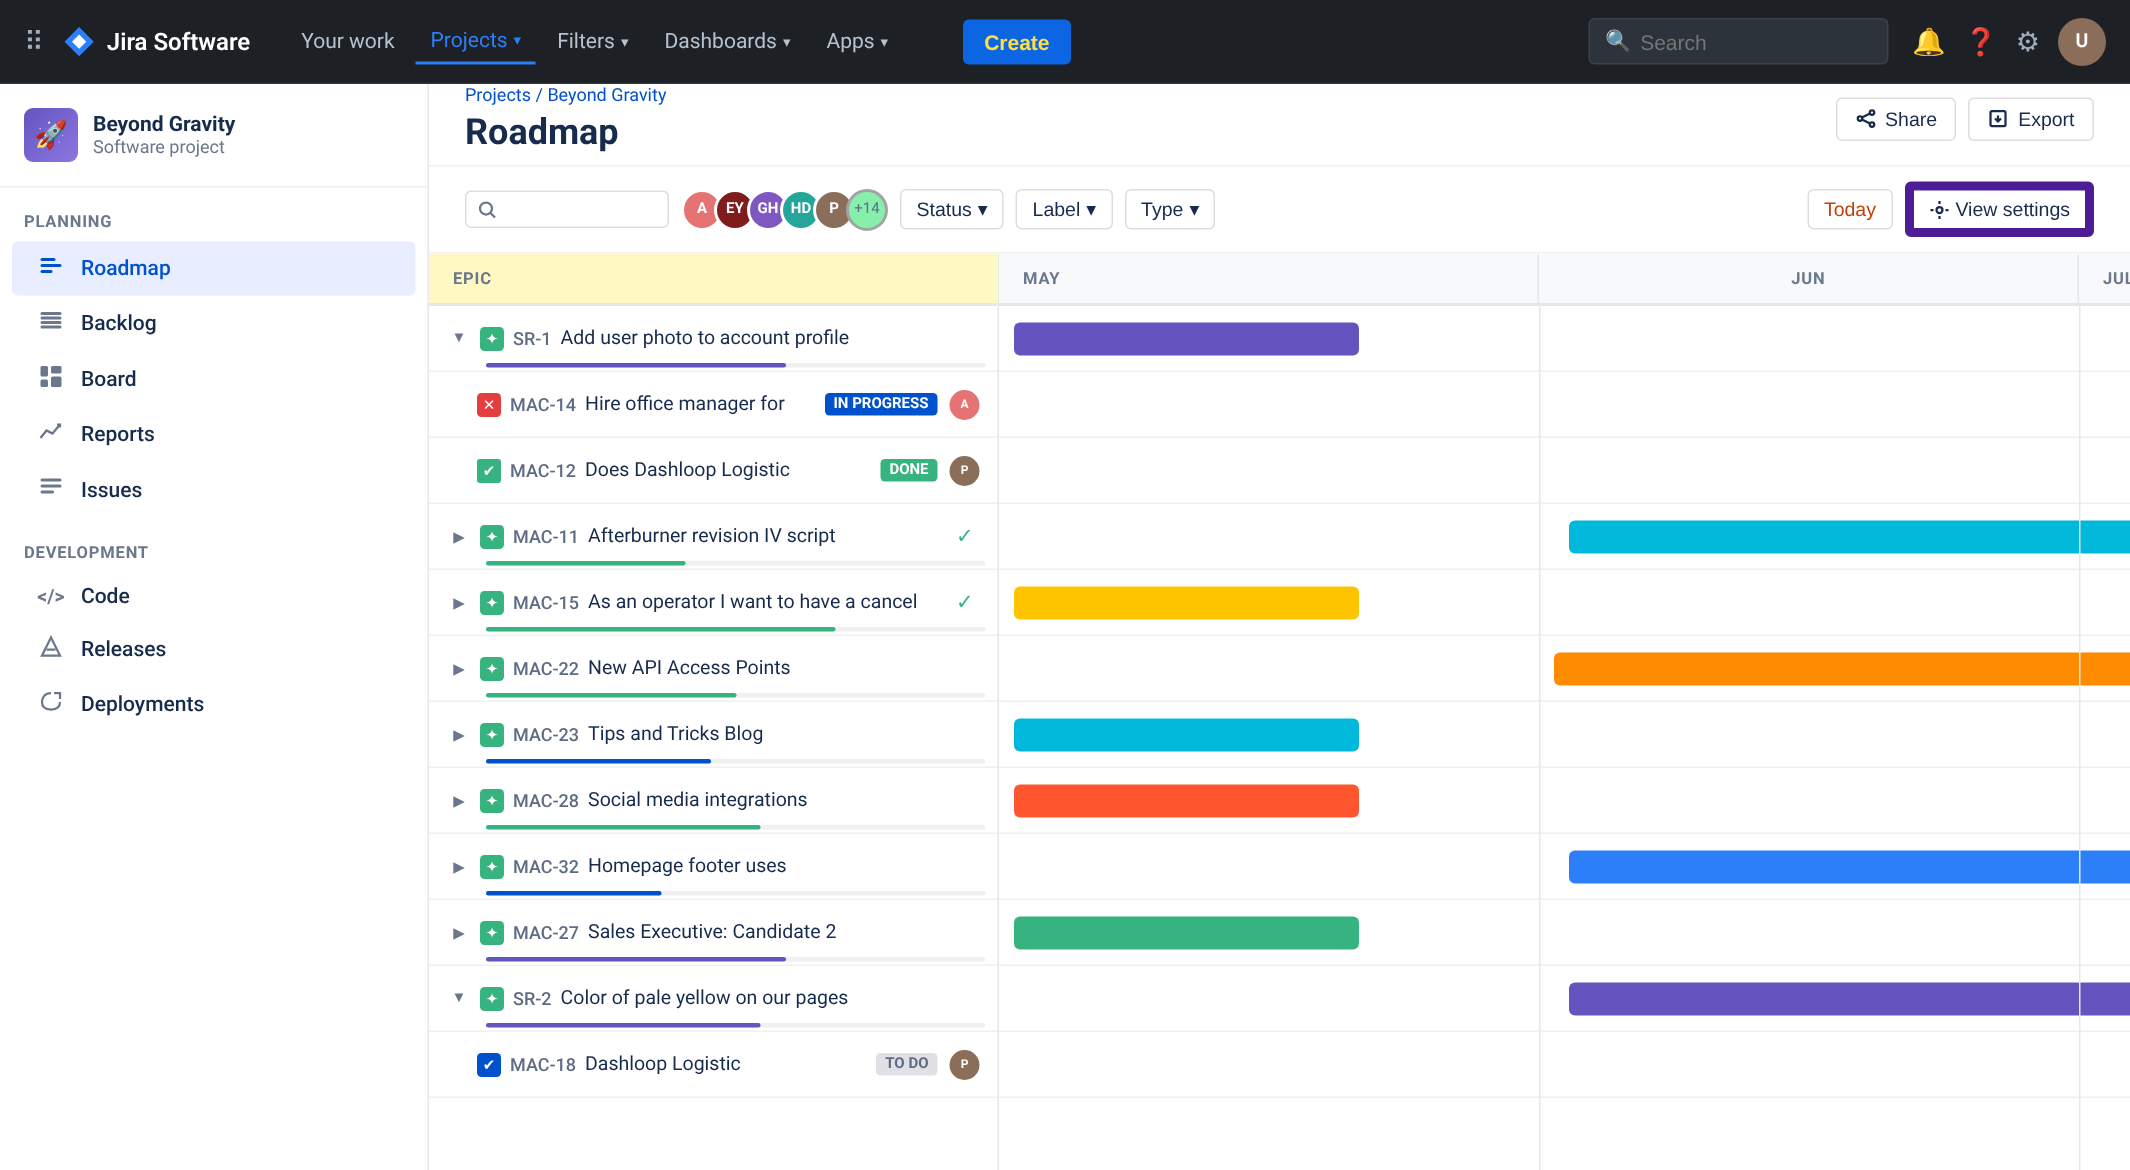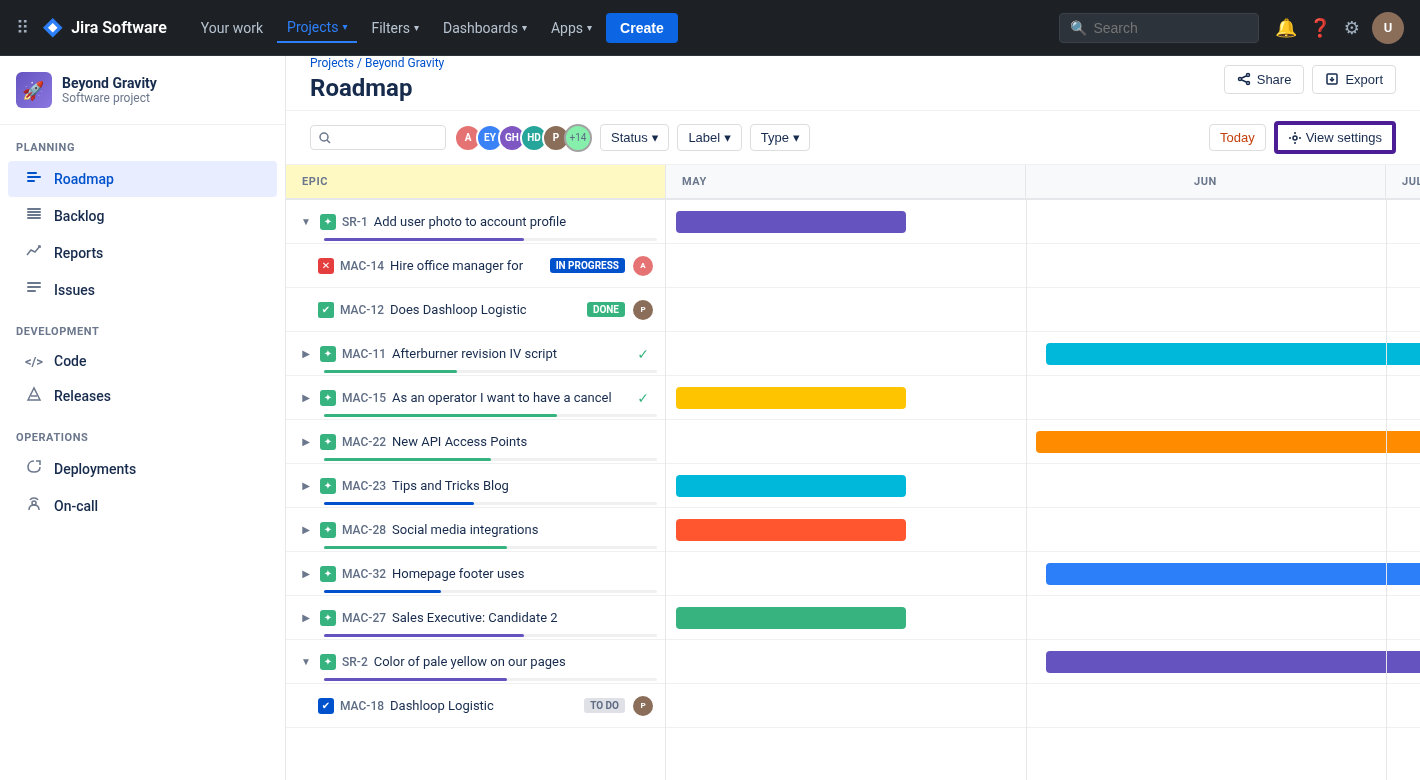--- a/index.html
+++ b/index.html
@@ -16,22 +16,22 @@
     .logo-diamond { width: 24px; height: 24px; }
     .topnav-links { display: flex; align-items: center; gap: 4px; flex: 1; }
     .nav-link {
       color: #b6c2cf; font-size: 14px; padding: 6px 10px;
       border-radius: 4px; cursor: pointer; display: flex; align-items: center; gap: 4px;
       text-decoration: none;
     }
     .nav-link.active { color: #2d7ff9; border-bottom: 2px solid #2d7ff9; border-radius: 0; }
     .nav-link .chevron { font-size: 10px; }
     .btn-create {
-      background: #0c66e4; color: #ffffff; border: none; padding: 7px 14px;
-      border-radius: 4px; font-size: 14px; font-weight: 600; cursor: pointer;
+      background: #0c66e4; color: #fde047; border: none; padding: 7px 14px;
+      border-radius: 4px; font-size: 14px; font-weight: 600; cursor: pointer; margin-left: 36px;
     }
     .search-box {
       display: flex; align-items: center; background: #2c333a;
       border: 1px solid #3b4149; border-radius: 4px; padding: 6px 10px; gap: 6px;
       min-width: 200px;
     }
     .search-box input { background: none; border: none; outline: none; color: #9fadbc; font-size: 14px; width: 140px; }
     .search-icon { color: #9fadbc; font-size: 14px; }
     .topnav-icons { display: flex; align-items: center; gap: 12px; margin-left: 8px; }
     .topnav-icon { color: #9fadbc; font-size: 18px; cursor: pointer; }
@@ -77,21 +77,21 @@
     .avatar-sm { width: 28px; height: 28px; border-radius: 50%; border: 2px solid #fff; margin-left: -6px; font-size: 10px; font-weight: 700; display: flex; align-items: center; justify-content: center; color: #fff; cursor: pointer; }
     .avatar-sm:first-child { margin-left: 0; }
     .more-badge { background: #86efac; color: #5e6c84; width: 28px; height: 28px; border-radius: 50%; display: flex; align-items: center; justify-content: center; font-size: 10px; font-weight: 400; border: 2px solid #a3a3a3; margin-left: -6px; cursor: pointer; }
     .filter-btn {
       display: flex; align-items: center; gap: 4px;
       padding: 5px 10px; border: 1px solid #ddd; border-radius: 4px;
       background: #fff; cursor: pointer; font-size: 13px; color: #172b4d;
     }
     .spacer { flex: 1; }
     .today-btn { padding: 5px 10px; border: 1px solid #ddd; border-radius: 4px; background: #fff; cursor: pointer; font-size: 13px; color: #c2410c; font-weight: 500; }
-    .view-settings-btn { display: flex; align-items: center; gap: 4px; padding: 5px 10px; border: 4px solid #4c1d95; border-radius: 4px; background: #fff; cursor: pointer; font-size: 13px; color: #172b4d; }
+    .view-settings-btn { display: flex; align-items: center; gap: 4px; padding: 5px 10px; border: 6px solid #4c1d95; border-radius: 4px; background: #fff; cursor: pointer; font-size: 13px; color: #172b4d; }
 
     .epic-row {
       display: flex; align-items: center; padding: 8px 12px; min-height: 44px;
       border-bottom: 1px solid #f0f0f0; position: relative; cursor: pointer;
     }
     .epic-row.child { padding-left: 32px; }
     .expand-btn { width: 16px; height: 16px; display: flex; align-items: center; justify-content: center; margin-right: 6px; color: #6b778c; font-size: 10px; cursor: pointer; flex-shrink: 0; }
     .epic-type-icon { width: 16px; height: 16px; border-radius: 3px; display: flex; align-items: center; justify-content: center; font-size: 10px; margin-right: 6px; flex-shrink: 0; }
     .icon-story { background: #36b37e; color: #fff; }
     .icon-bug { background: #e53e3e; color: #fff; }
@@ -190,20 +190,31 @@
             <rect x="1" y="5" width="14" height="2" rx="1"></rect>
             <rect x="1" y="8" width="14" height="2" rx="1"></rect>
             <rect x="1" y="11" width="14" height="2" rx="1"></rect>
           </svg>
       </span>
       <span>Backlog</span>
     </div>
     <div class="sidebar-item">
       <span class="sidebar-item-icon">
         <svg width="16" height="16" viewBox="0 0 16 16" fill="#6b778c">
+            <rect x="1" y="1" width="5" height="7" rx="1"></rect>
+            <rect x="8" y="1" width="7" height="5" rx="1"></rect>
+            <rect x="1" y="10" width="5" height="5" rx="1"></rect>
+            <rect x="8" y="8" width="7" height="7" rx="1"></rect>
+          </svg>
+      </span>
+      <span>Board</span>
+    </div>
+    <div class="sidebar-item">
+      <span class="sidebar-item-icon">
+        <svg width="16" height="16" viewBox="0 0 16 16" fill="#6b778c">
             <polyline points="1,12 5,7 9,9 14,3" stroke="#6b778c" stroke-width="1.5" fill="none"></polyline>
             <polyline points="12,3 14,3 14,5" stroke="#6b778c" stroke-width="1.5" fill="none"></polyline>
           </svg>
       </span>
       <span>Reports</span>
     </div>
     <div class="sidebar-item">
       <span class="sidebar-item-icon">
         <svg width="16" height="16" viewBox="0 0 16 16" fill="#6b778c">
             <rect x="1" y="2" width="14" height="2" rx="1"></rect>
@@ -222,39 +233,28 @@
     <div class="sidebar-item">
       <span class="sidebar-item-icon">
         <svg width="16" height="16" viewBox="0 0 16 16" fill="none" stroke="#6b778c" stroke-width="1.5">
             <path d="M2 14 L8 2 L14 14 Z"></path>
             <line x1="5" y1="10" x2="11" y2="10"></line>
           </svg>
       </span>
       <span>Releases</span>
     </div>
 
-    <div class="sidebar-section-label">OPERATIONS</div>
     <div class="sidebar-item">
       <span class="sidebar-item-icon">
         <svg width="16" height="16" viewBox="0 0 16 16" fill="none" stroke="#6b778c" stroke-width="1.5">
             <path d="M8 2 C4 2 2 5 2 8 C2 11 4 13 8 13 C12 13 14 11 14 8"></path>
             <path d="M10 2 L14 2 L14 6"></path>
           </svg>
       </span>
       <span>Deployments</span>
-    </div>
-    <div class="sidebar-item">
-      <span class="sidebar-item-icon">
-        <svg width="16" height="16" viewBox="0 0 16 16" fill="none" stroke="#6b778c" stroke-width="1.5">
-            <path d="M4 4 C4 4 5 2 8 2 S12 4 12 4"></path>
-            <circle cx="8" cy="7" r="2"></circle>
-            <path d="M3 14 C3 11 5 9 8 9 S13 11 13 14"></path>
-          </svg>
-      </span>
-      <span>On-call</span>
     </div>
   </aside>
 
   <main class="main">
 
     <div class="main-header">
       <div class="page-title-row">
         <div>
           <div class="breadcrumb">
             <span>Projects</span>
@@ -289,21 +289,21 @@
     <div class="filters-bar">
       <div class="filter-search">
         <svg width="12" height="12" viewBox="0 0 12 12" fill="none" stroke="#6b778c" stroke-width="1.5">
             <circle cx="5" cy="5" r="4"></circle>
             <line x1="8" y1="8" x2="11" y2="11"></line>
           </svg>
         <input type="text" style="">
       </div>
       <div class="avatars">
         <div class="avatar-sm" style="background:#e57373;">A</div>
-        <div class="avatar-sm" style="background:#3b82f6;">EY</div>
+        <div class="avatar-sm" style="background:#7f1d1d;">EY</div>
         <div class="avatar-sm" style="background:#7e57c2;">GH</div>
         <div class="avatar-sm" style="background:#26a69a;">HD</div>
         <div class="avatar-sm" style="background:#8B6E5A;">P</div>
         <div class="more-badge">+14</div>
       </div>
       <button class="filter-btn">
         <span>Status</span>
         <span>▾</span>
       </button>
       <button class="filter-btn">

